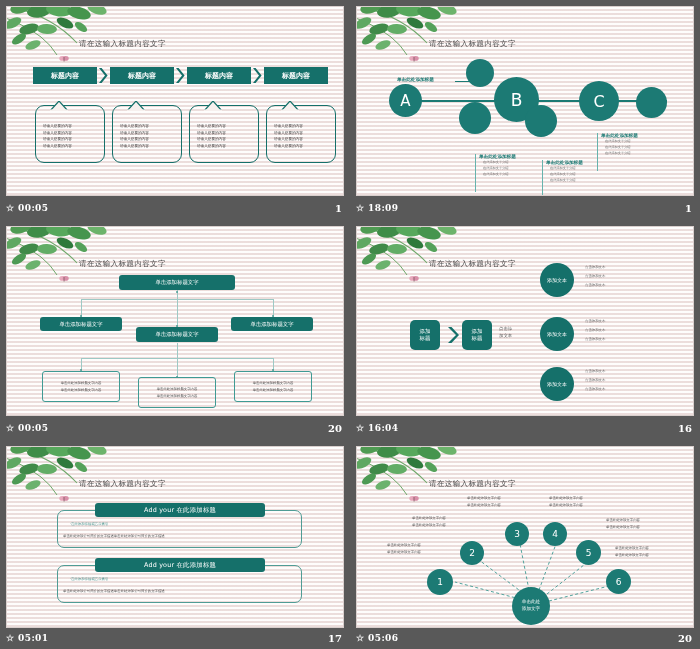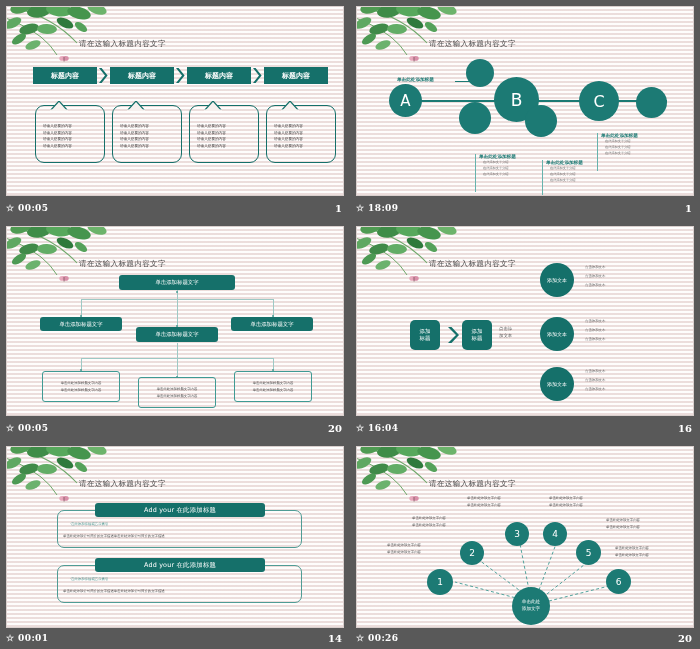--- a/index.html
+++ b/index.html
@@ -538,22 +538,22 @@
       <div class="banner17" style="top:56px;">Add your 在此添加标题</div>
 
       <div class="card17" style="top:118px;">
         <div class="c17a" style="top:11px;">·在此添加伴随或音乐索引</div>
         <div class="c17b" style="top:23px;">单击此处添加公司简介的文字描述单击此处添加公司简介的文字描述</div>
       </div>
       <div class="banner17" style="top:111px;">Add your 在此添加标题</div>
     </div>
     <div class="footer">
       <span class="f-star">☆</span>
-      <span class="f-time">00:01</span>
-      <span class="f-num">14</span>
+      <span class="f-time">05:01</span>
+      <span class="f-num">17</span>
     </div>
   </div>
 
   <div class="cell r3">
     <div class="slide">
       <div class="leaves">
         <svg viewBox="0 0 112 62">
           <path d="M2 4 Q28 10 46 20 Q62 29 74 42" stroke="#6fa86a" stroke-width="1.1" fill="none"></path>
           <path d="M0 16 Q22 24 38 36 Q48 44 54 54" stroke="#6fa86a" stroke-width="1" fill="none"></path>
           <ellipse cx="18" cy="6" rx="11" ry="6" fill="#4f9b52" transform="rotate(-18 18 6)"></ellipse>
@@ -622,18 +622,18 @@
         <div>单击此处添加文字内容</div>
         <div>单击此处添加文字内容</div>
       </div>
       <div class="t18" style="left:258px; top:98px;">
         <div>单击此处添加文字内容</div>
         <div>单击此处添加文字内容</div>
       </div>
     </div>
     <div class="footer">
       <span class="f-star">☆</span>
-      <span class="f-time">00:26</span>
+      <span class="f-time">05:06</span>
       <span class="f-num">20</span>
     </div>
   </div>
 
 </div>
 
 </body></html>

